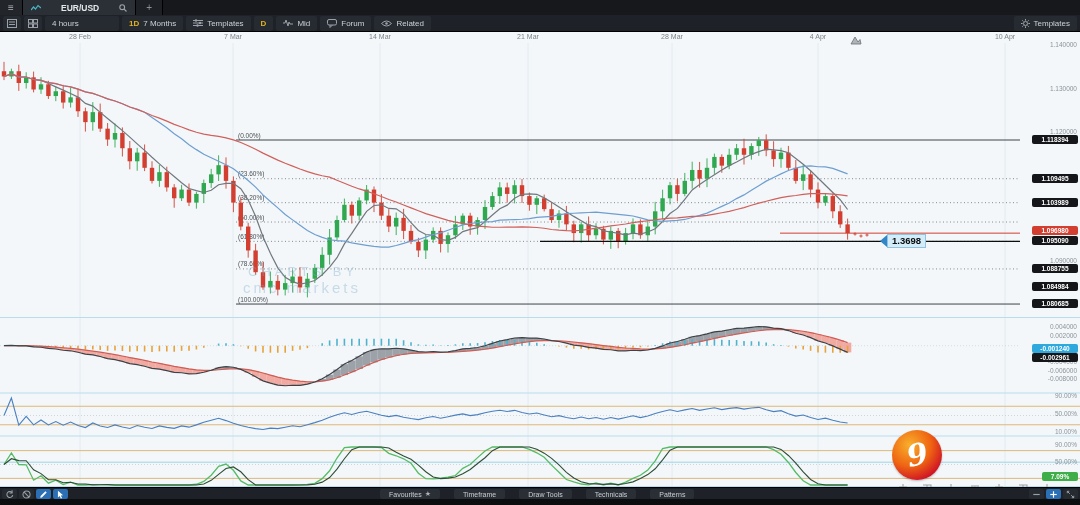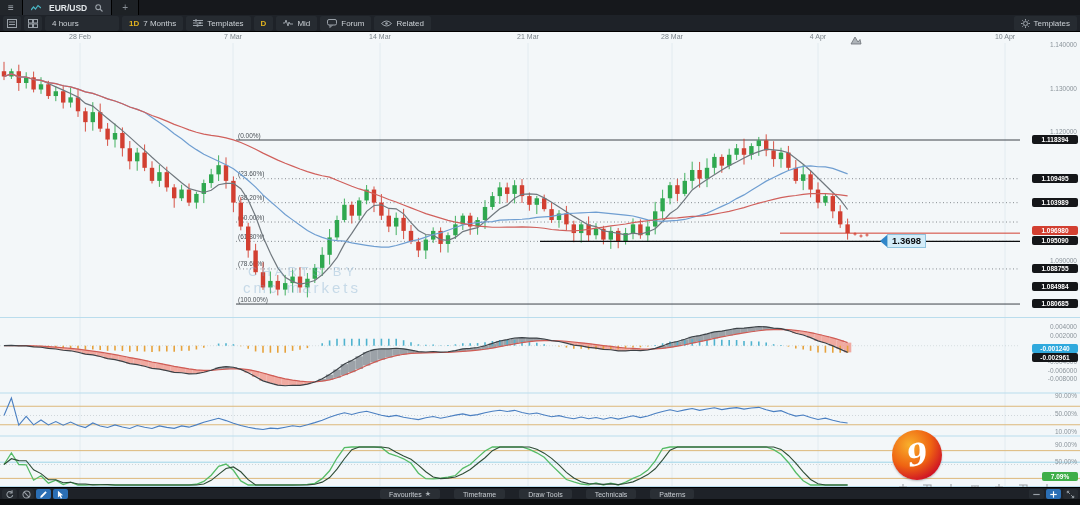--- a/index.html
+++ b/index.html
@@ -3,21 +3,21 @@
 <meta charset="utf-8">
 <style>
   html,body{margin:0;padding:0;width:1080px;height:505px;overflow:hidden;
     font-family:"Liberation Sans","DejaVu Sans",sans-serif;background:#f3f7f9;position:relative}
   .abs{position:absolute}
   
   .titlebar{position:absolute;top:0;left:0;right:0;height:15px;background:#16181c;
     display:flex;align-items:stretch;border-bottom:1px solid #000;z-index:30}
   .menu-box{width:22px;display:flex;align-items:center;justify-content:center;color:#aab1b7;
     background:#22262b;border-right:1px solid #000;font-size:10px}
-  .tab{display:flex;align-items:center;gap:8px;padding:0 8px;background:#2b3037;color:#e3e7ea;
+  .tab{display:flex;align-items:center;gap:20px;padding:0 8px;background:#2b3037;color:#e3e7ea;
     font-size:8.5px;font-weight:bold;border-right:1px solid #000}
   .tab-plus{width:26px;display:flex;align-items:center;justify-content:center;background:#1d2125;
     color:#8a9198;font-size:10px;border-right:1px solid #000}
   .quote-cluster{margin-left:auto;display:flex;align-items:center;gap:4px;padding-right:3px;position:relative}
   .chg{display:flex;flex-direction:column;align-items:flex-end;line-height:7px;font-size:6.5px}
   .chg .pct{color:#e05252;font-weight:bold}
   .chg .pts{color:#d9743f}
   .pricebox{width:47px;height:12px;border-radius:2px;display:flex;align-items:center;justify-content:center;
     color:#fff;font-size:8px;font-weight:bold}
   .sell{background:#5d4a12;border:1px solid #8a6a1a}

